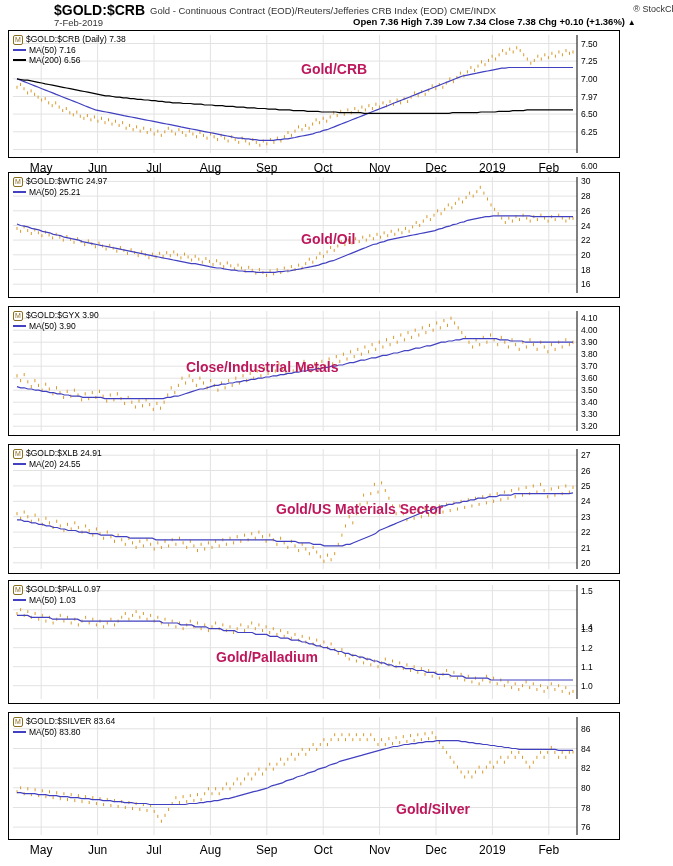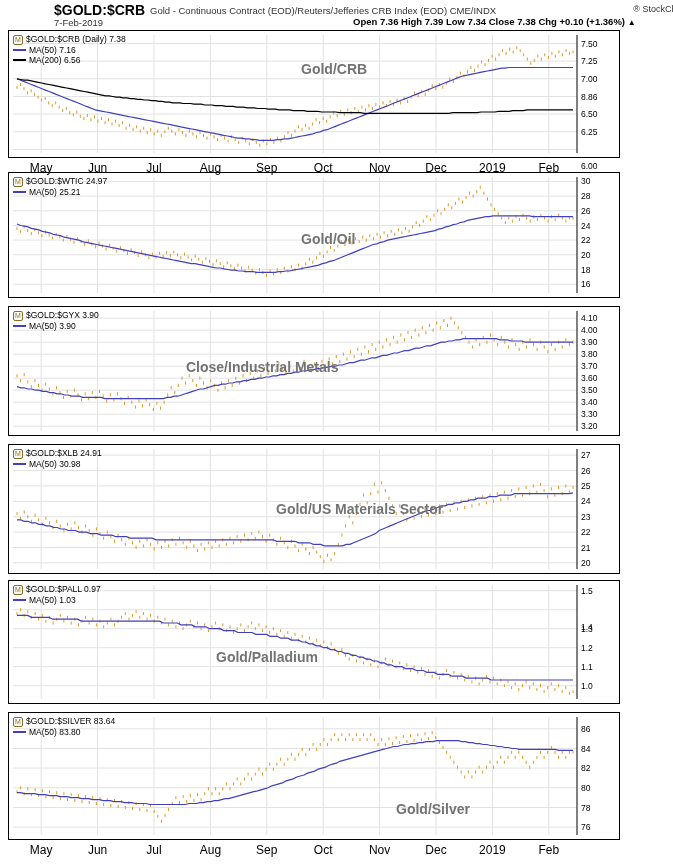--- a/index.html
+++ b/index.html
@@ -20,21 +20,21 @@
   
   .panel{position:absolute;left:8px;width:612px;border:1px solid #000;background:#fff;box-sizing:border-box;}
   .plot{position:absolute;left:0;top:0;right:0;bottom:0;overflow:hidden;}
   .plot svg{display:block;}
 
   .legend{position:absolute;left:4px;top:3px;font-size:8.5px;line-height:10.5px;color:#000;}
   .legend .row{white-space:nowrap;}
   .legend .sw{display:inline-block;width:13px;height:2px;vertical-align:middle;margin-right:3px;margin-bottom:2px;}
   .legend .bulb{display:inline-block;width:8px;height:8px;border:1px solid #8a6d1e;border-radius:2px;background:#fff;color:#8a6d1e;font-size:7px;line-height:8px;text-align:center;vertical-align:middle;margin-right:3px;}
 
-  .ptitle{position:absolute;font-size:14px;font-weight:bold;color:#737373;white-space:nowrap;}
+  .ptitle{position:absolute;font-size:14px;font-weight:bold;color:#be185d;white-space:nowrap;}
 
   
   .yaxis{position:absolute;font-size:8.5px;color:#000;text-align:left;}
   .yaxis div{position:absolute;left:0;white-space:nowrap;}
 
   
   .xaxis{position:absolute;font-size:12px;color:#000;}
   .xaxis div{position:absolute;white-space:nowrap;transform:translateX(-50%);}
   .xaxis div.bold{font-weight:normal;}
 </style>
@@ -250,21 +250,21 @@
         </div>
         <div class="legend">
           <div class="row"><span class="bulb">M</span><span>$GOLD:$CRB (Daily) 7.38</span></div>
           <div class="row"><span class="sw" style="background:#4040c0"></span><span>MA(50) 7.16</span></div>
           <div class="row"><span class="sw" style="background:#000000"></span><span>MA(200) 6.56</span></div>
         </div>
         <div class="yaxis" style="left: 572px; top: 0px; width: 38px; height: 126px;">
           <div style="top:7.5px">7.50</div>
           <div style="top:25.1px">7.25</div>
           <div style="top:42.8px">7.00</div>
-          <div style="top:60.5px">8.86</div>
+          <div style="top:60.5px">7.97</div>
           <div style="top:78.1px">6.50</div>
           <div style="top:95.8px">6.25</div>
           <div style="top:130px">6.00</div>
         </div>
         <div class="ptitle" style="left: 292px; top: 30px;">Gold/CRB</div>
       </div>
       <div class="panel" style="top: 172px; height: 126px;">
         <div class="plot">
           <svg width="610" height="124">
             <line x1="4" y1="8.4" x2="568" y2="8.4" stroke="#e2e2e2" stroke-width="1"></line>
@@ -838,21 +838,21 @@
             <line x1="553.2" y1="47.1" x2="553.2" y2="50.2" stroke="#d99b2b" stroke-width="1"></line>
             <line x1="556.8" y1="39.4" x2="556.8" y2="42.5" stroke="#d99b2b" stroke-width="1"></line>
             <line x1="560.4" y1="45.5" x2="560.4" y2="48.6" stroke="#d99b2b" stroke-width="1"></line>
             <line x1="564.0" y1="40.7" x2="564.0" y2="43.9" stroke="#d99b2b" stroke-width="1"></line>
             <path d="M8.0 74.8 L11.7 74.8 L15.3 76.3 L19.0 76.3 L22.6 77.8 L26.3 77.8 L29.9 79.4 L33.6 79.4 L37.3 80.9 L40.9 80.9 L44.6 82.5 L48.2 82.5 L51.9 84.0 L55.6 84.0 L59.2 85.5 L62.9 85.5 L66.5 85.5 L70.2 87.1 L73.8 87.1 L77.5 87.1 L81.2 88.6 L84.8 88.6 L88.5 88.6 L92.1 90.2 L95.8 90.2 L99.4 90.2 L103.1 90.2 L106.8 91.7 L110.4 91.7 L114.1 91.7 L117.7 91.7 L121.4 93.2 L125.1 93.2 L128.7 93.2 L132.4 93.2 L136.0 93.2 L139.7 93.2 L143.3 93.2 L147.0 94.8 L150.7 94.8 L154.3 94.8 L158.0 94.8 L161.6 94.8 L165.3 94.8 L168.9 94.8 L172.6 94.8 L176.3 94.8 L179.9 94.8 L183.6 94.8 L187.2 94.8 L190.9 94.8 L194.6 94.8 L198.2 94.8 L201.9 94.8 L205.5 94.8 L209.2 94.8 L212.8 94.8 L216.5 94.8 L220.2 94.8 L223.8 94.8 L227.5 94.8 L231.1 94.8 L234.8 94.8 L238.4 94.8 L242.1 94.8 L245.8 94.8 L249.4 94.8 L253.1 94.8 L256.7 94.8 L260.4 94.8 L264.1 94.8 L267.7 96.3 L271.4 96.3 L275.0 96.3 L278.7 96.3 L282.3 96.3 L286.0 96.3 L289.7 97.8 L293.3 97.8 L297.0 97.8 L300.6 97.8 L304.3 99.4 L307.9 99.4 L311.6 99.4 L315.3 100.9 L318.9 100.9 L322.6 100.9 L326.2 100.9 L329.9 100.9 L333.6 100.9 L337.2 99.4 L340.9 99.4 L344.5 97.8 L348.2 96.3 L351.8 94.8 L355.5 93.2 L359.2 91.7 L362.8 90.2 L366.5 88.6 L370.1 85.5 L373.8 84.0 L377.4 82.5 L381.1 80.9 L384.8 79.4 L388.4 77.8 L392.1 76.3 L395.7 74.8 L399.4 73.2 L403.1 71.7 L406.7 70.2 L410.4 68.6 L414.0 67.1 L417.7 65.5 L421.3 65.5 L425.0 64.0 L428.7 62.5 L432.3 60.9 L436.0 60.9 L439.6 59.4 L443.3 59.4 L446.9 57.8 L450.6 57.8 L454.3 56.3 L457.9 56.3 L461.6 54.8 L465.2 54.8 L468.9 53.2 L472.6 53.2 L476.2 53.2 L479.9 51.7 L483.5 51.7 L487.2 51.7 L490.8 50.2 L494.5 50.2 L498.2 50.2 L501.8 50.2 L505.5 48.6 L509.1 48.6 L512.8 48.6 L516.4 48.6 L520.1 48.6 L523.8 48.6 L527.4 48.6 L531.1 48.6 L534.7 48.6 L538.4 48.6 L542.1 48.6 L545.7 48.6 L549.4 48.6 L553.0 48.6 L556.7 48.6 L560.3 48.6 L564.0 47.8" fill="none" stroke="#4040c0" stroke-width="1.2"></path>
             <line x1="568" y1="4" x2="568" y2="124" stroke="#000" stroke-width="1"></line>
           </svg>
         </div>
         <div class="legend">
           <div class="row"><span class="bulb">M</span><span>$GOLD:$XLB 24.91</span></div>
-          <div class="row"><span class="sw" style="background:#4040c0"></span><span>MA(50) 30.98</span></div>
+          <div class="row"><span class="sw" style="background:#4040c0"></span><span>MA(20) 24.55</span></div>
         </div>
         <div class="yaxis" style="left: 572px; top: 0px; width: 38px; height: 128px;">
           <div style="top:5.2px">27</div>
           <div style="top:20.5px">26</div>
           <div style="top:35.9px">25</div>
           <div style="top:51.3px">24</div>
           <div style="top:66.7px">23</div>
           <div style="top:82.1px">22</div>
           <div style="top:97.5px">21</div>
           <div style="top:112.8px">20</div>

